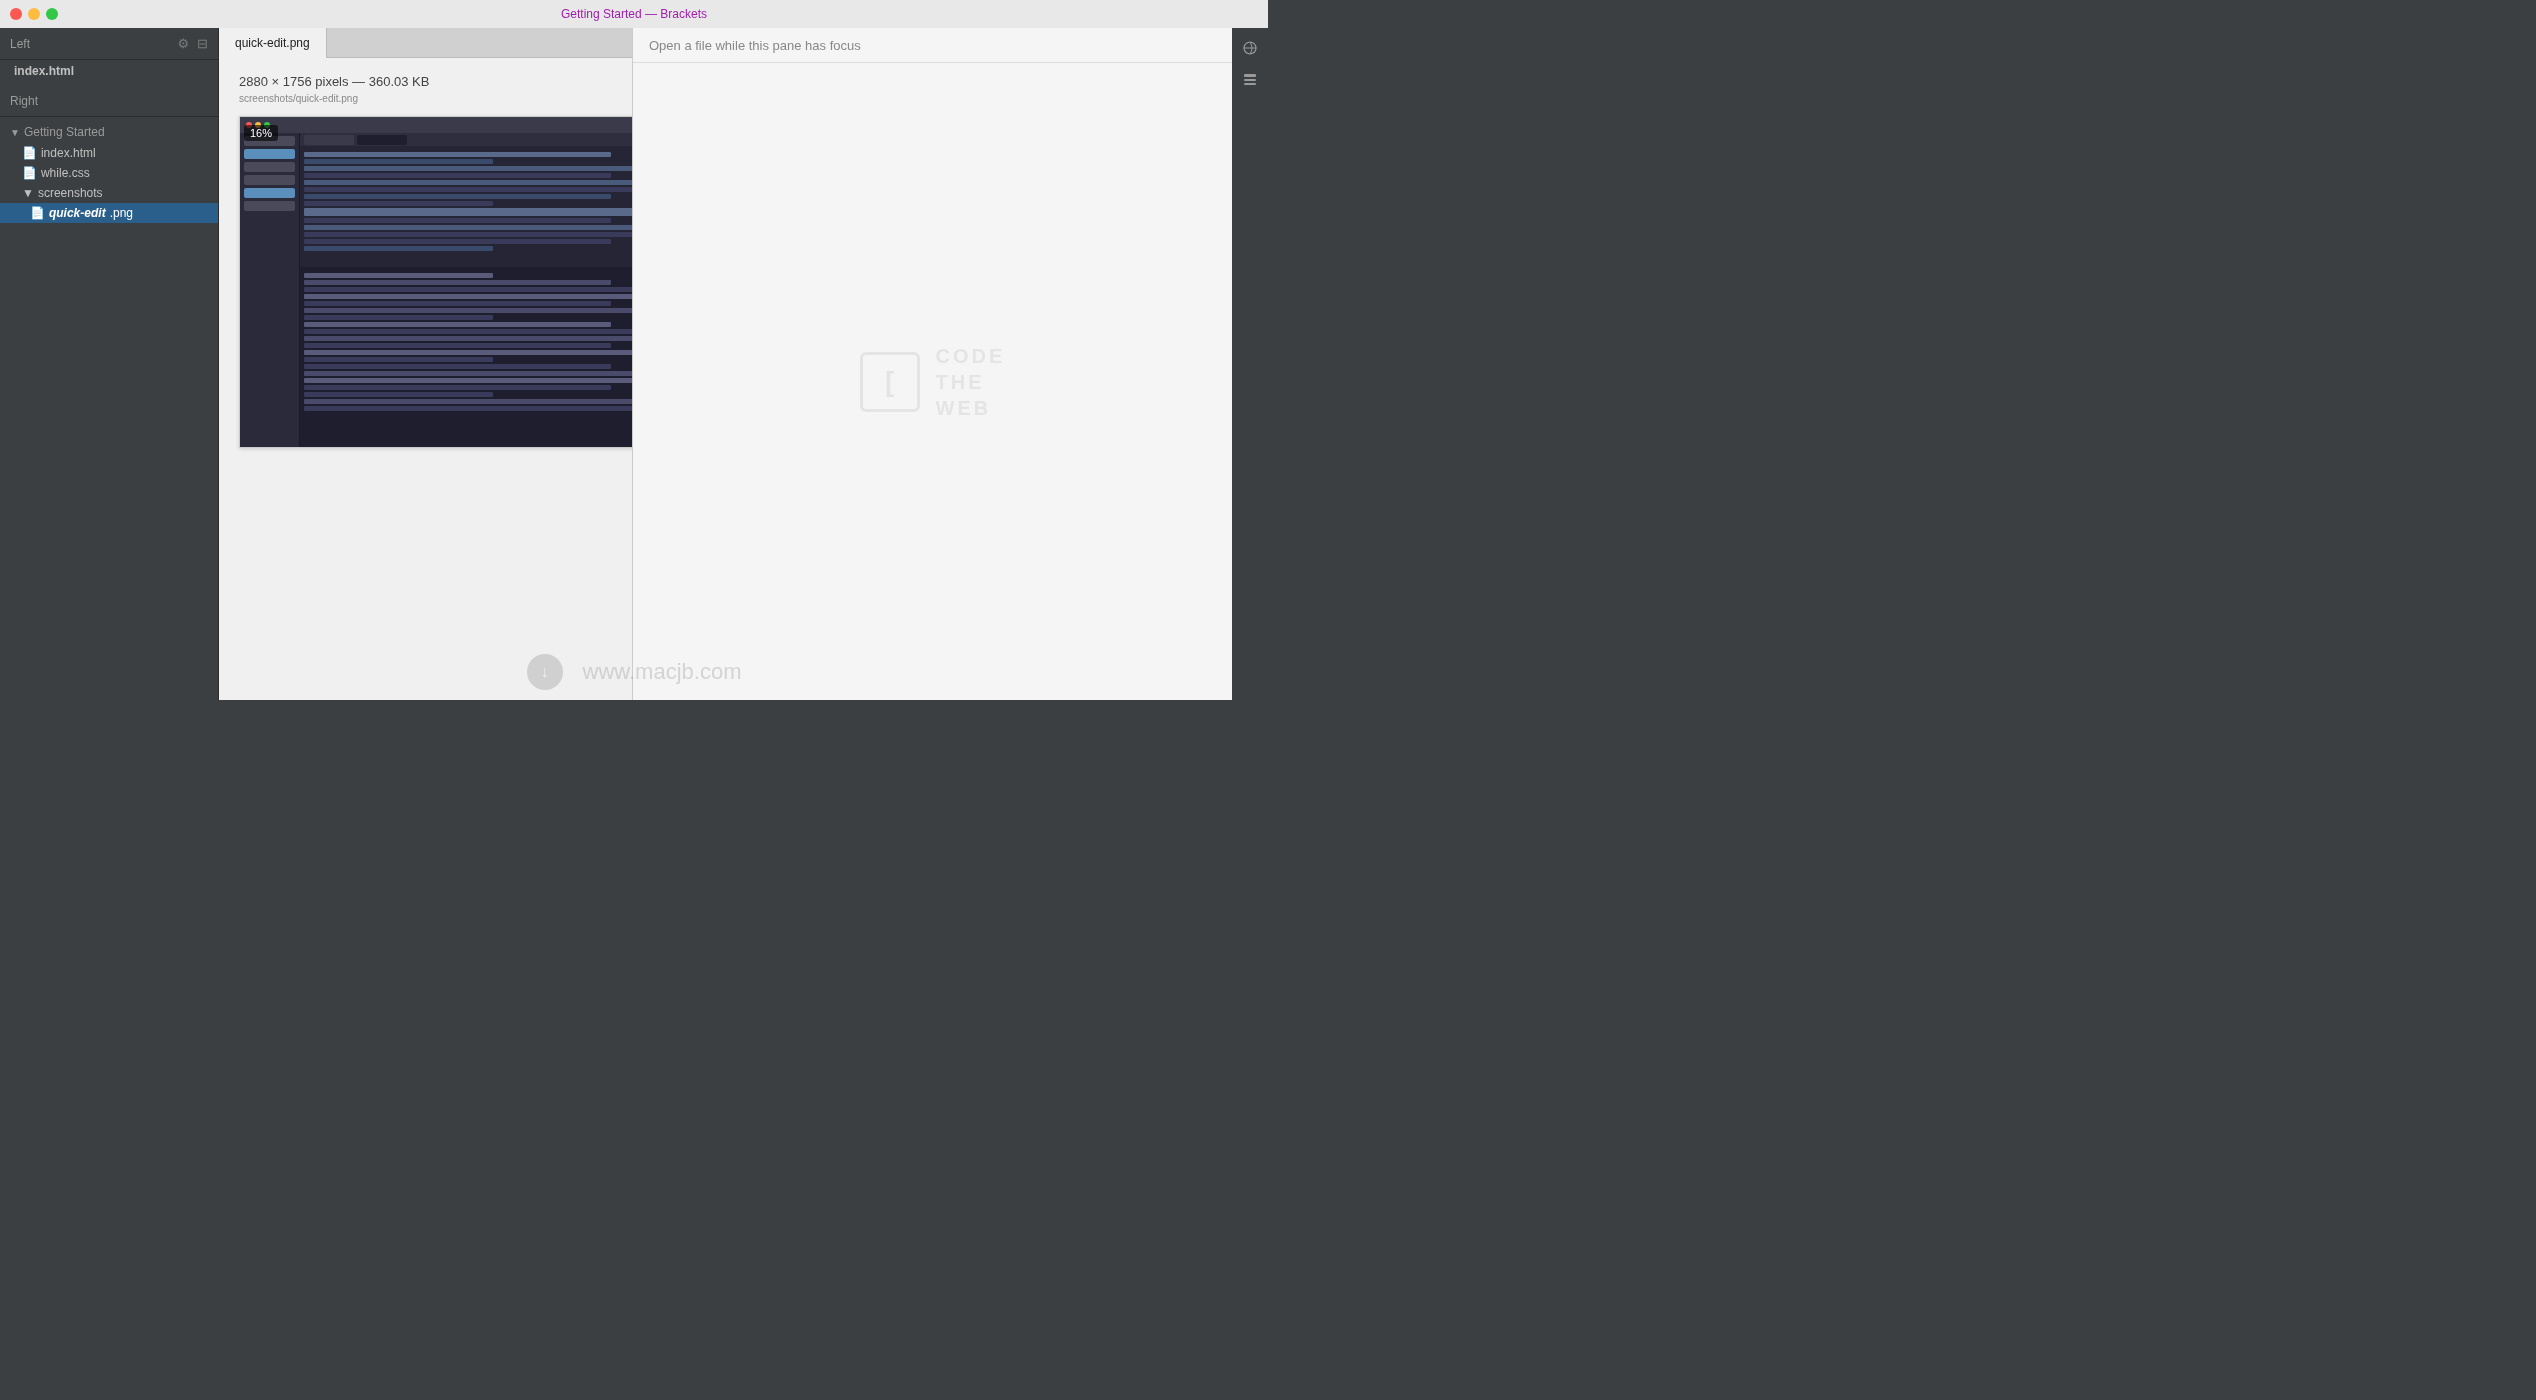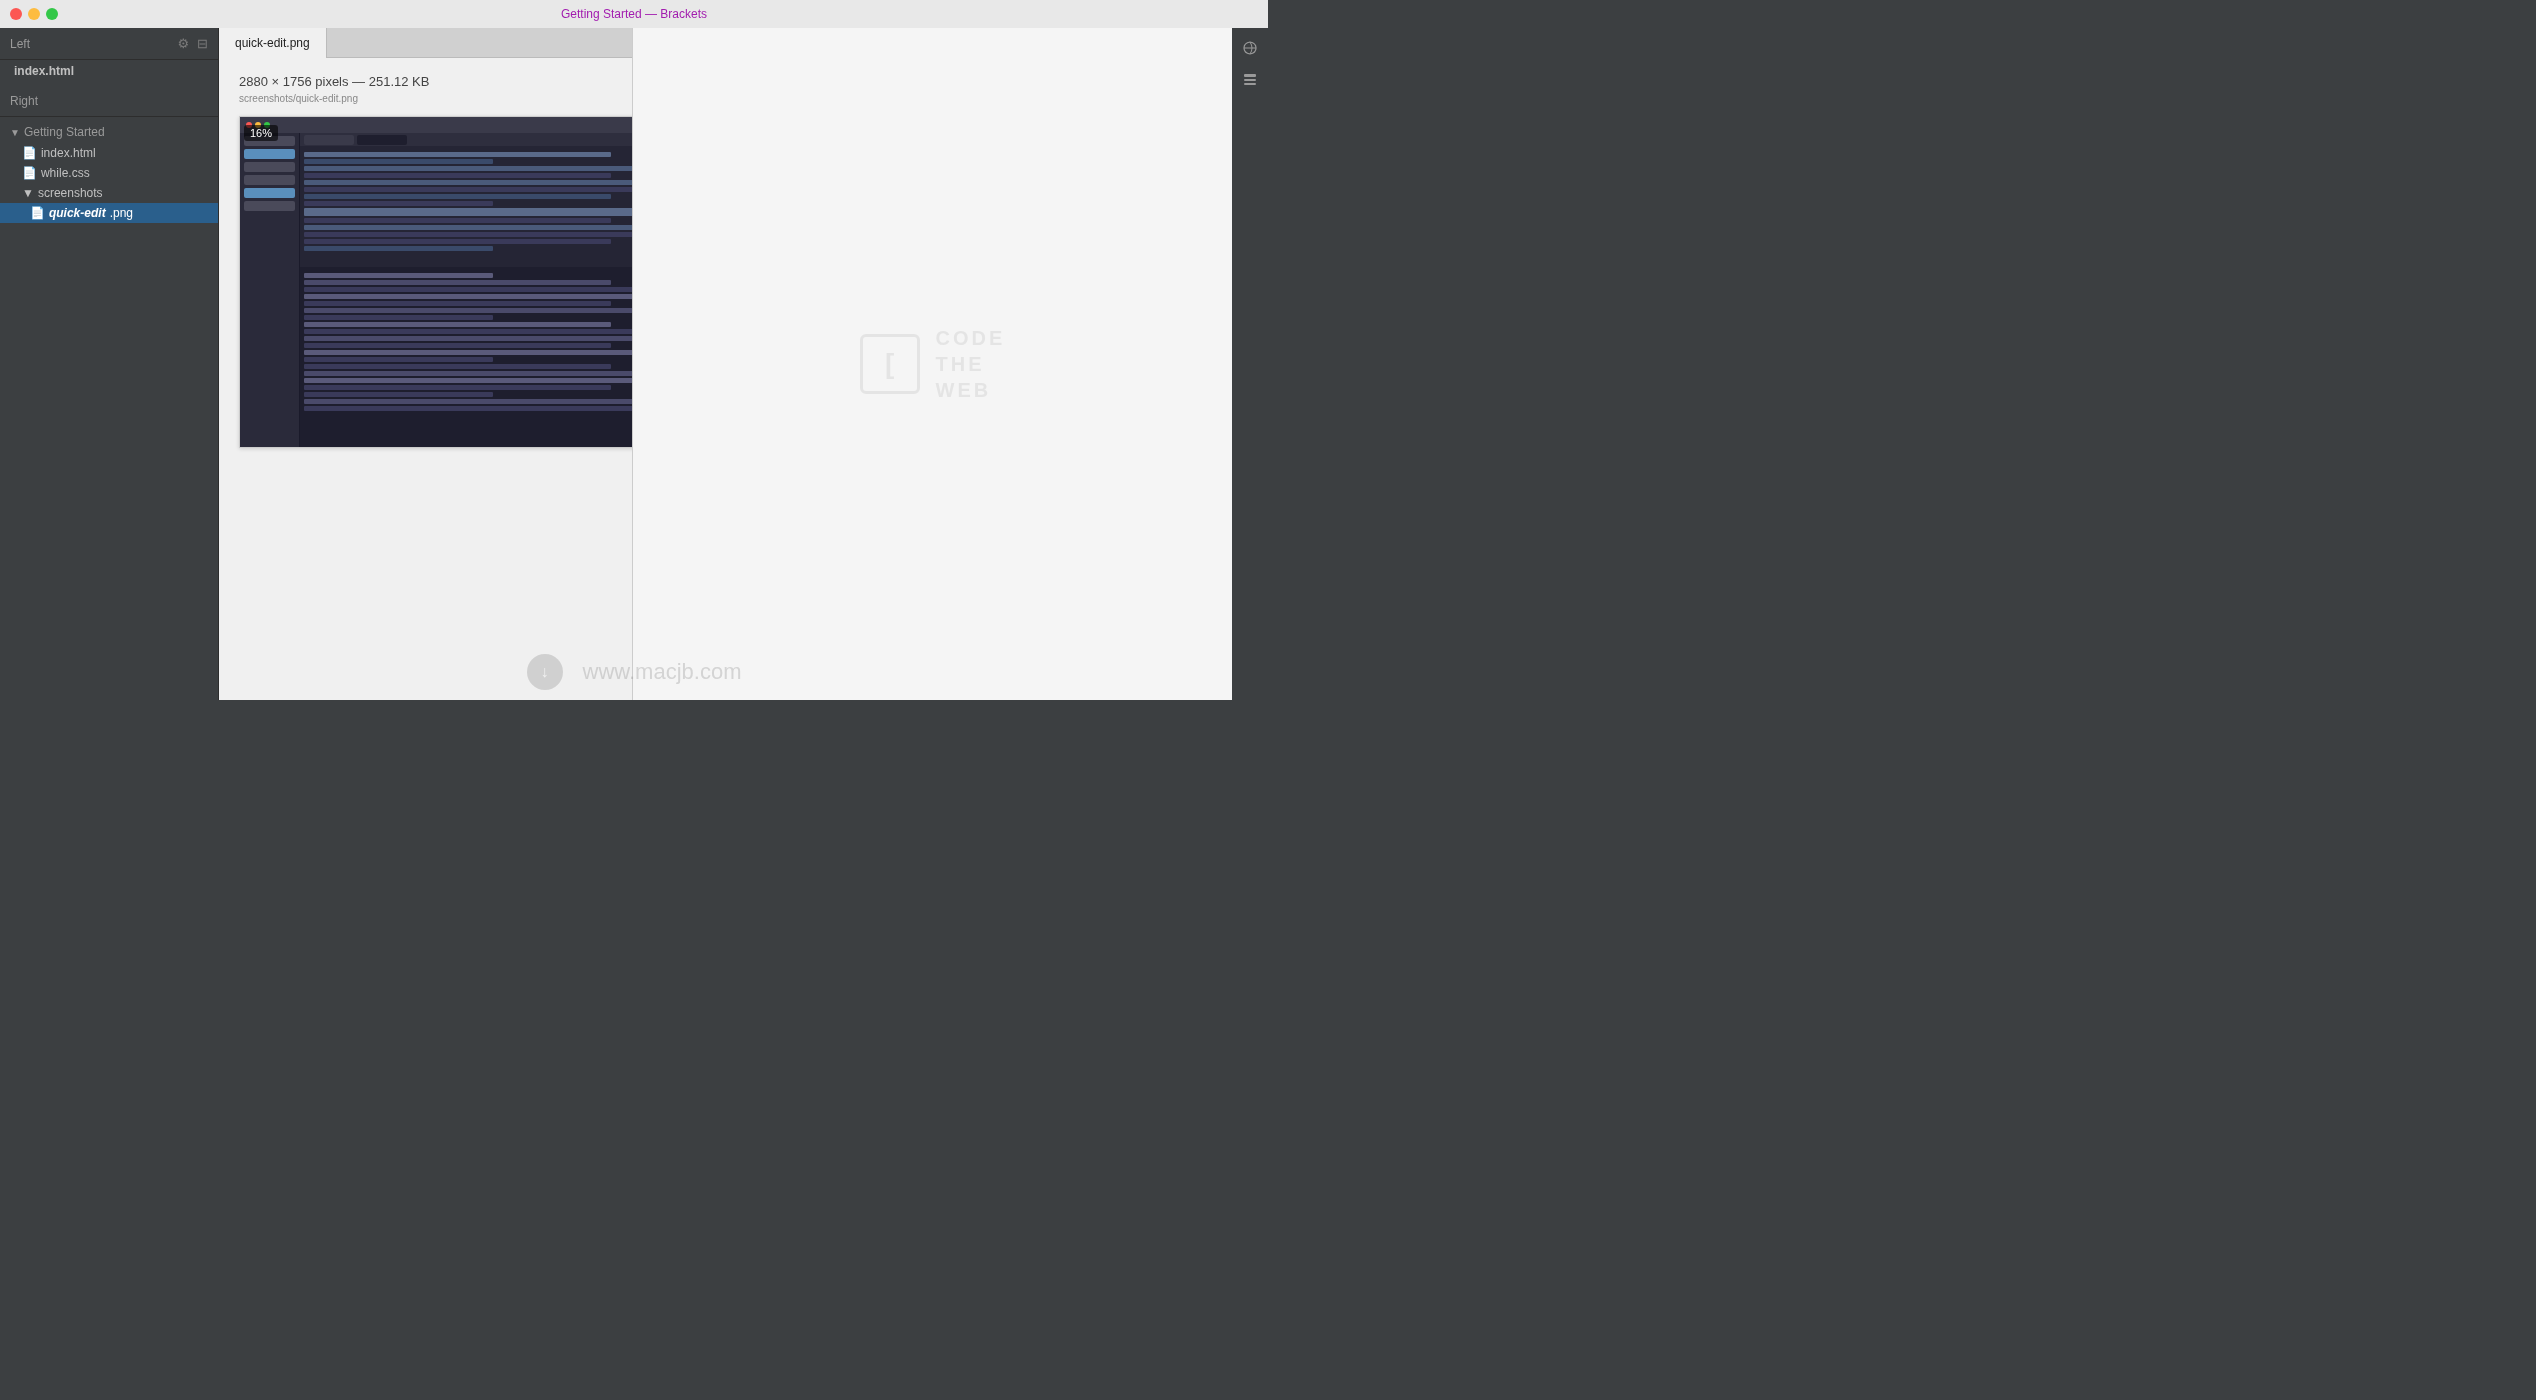--- a/index.html
+++ b/index.html
@@ -453,21 +453,21 @@
     <div class="editor-area">
 
       <div class="editor-tabs">
         <div class="editor-tab active">
           <span>quick-edit.png</span>
         </div>
       </div>
 
       <div class="editor-content">
         <div class="image-meta">
-          <div class="image-dimensions">2880 × 1756 pixels — 251.12 KB</div>
+          <div class="image-dimensions">2880 × 1756 pixels — 360.03 KB</div>
           <div class="image-path">screenshots/quick-edit.png</div>
         </div>
 
         
         <div class="image-preview-container">
           <div class="image-preview">
             <div class="zoom-badge">16%</div>
 
             <div class="mock-screenshot">
               <div class="mock-titlebar">
@@ -529,20 +529,23 @@
                   </div>
                 </div>
               </div>
             </div>
           </div>
         </div>
       </div>
     </div>
 
     <div class="preview-pane">
+      <div class="preview-header">
+        <span class="preview-hint">Open a file while this pane has focus</span>
+      </div>
       <div class="preview-content">
 
         <div class="brackets-watermark">
           <div class="brackets-logo">
             <span>[</span>
           </div>
           <div class="brackets-text">
             <span class="brackets-text-line">CODE</span>
             <span class="brackets-text-line">THE</span>
             <span class="brackets-text-line">WEB</span>

